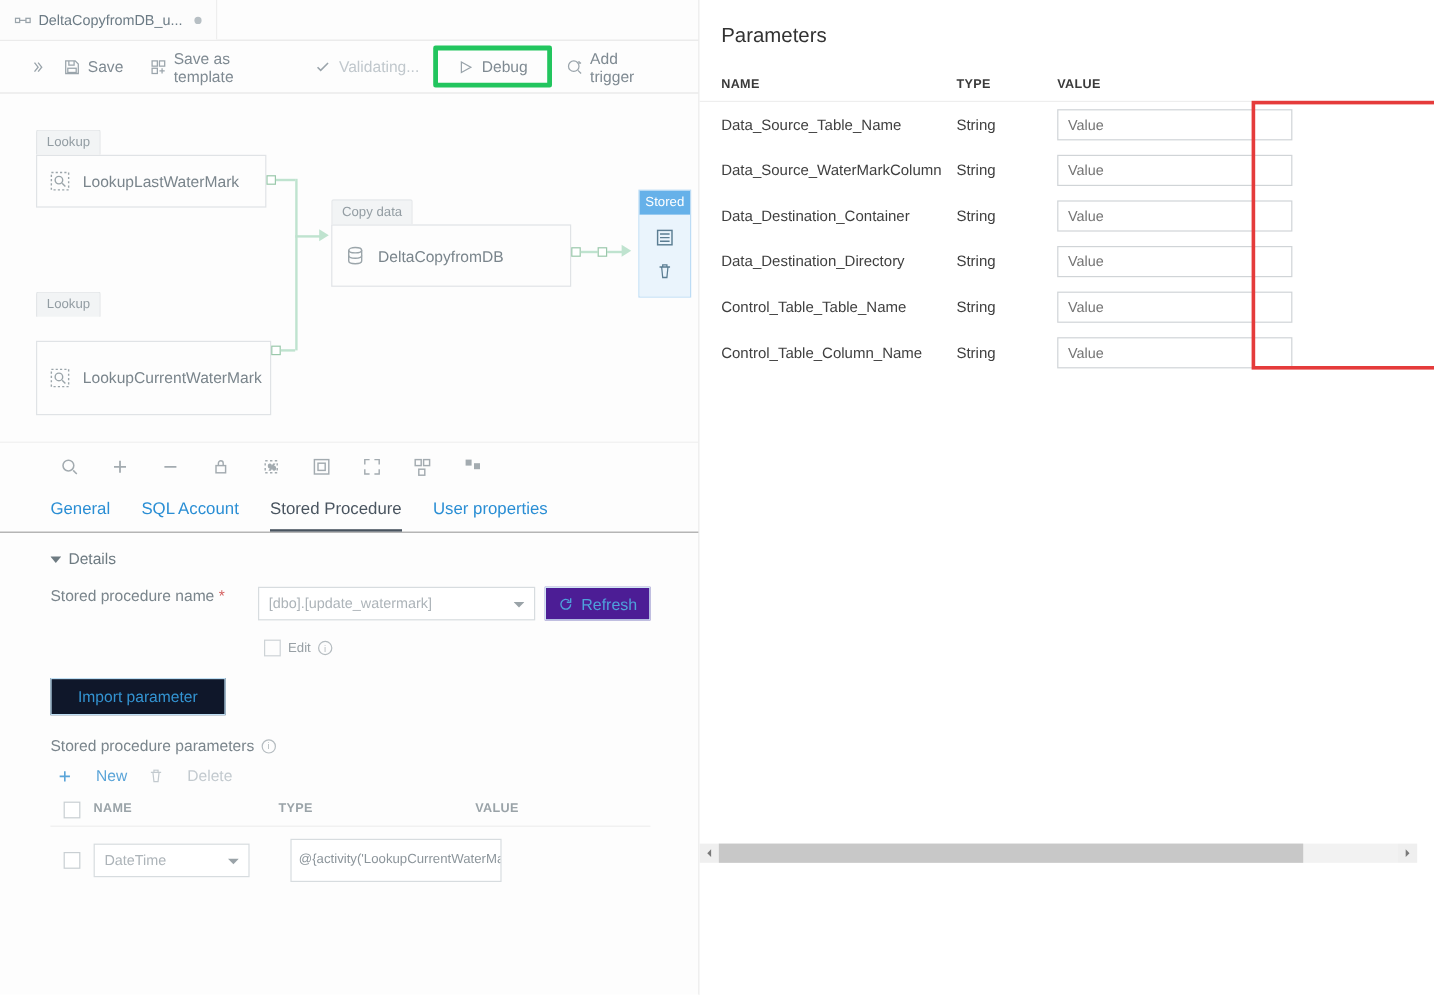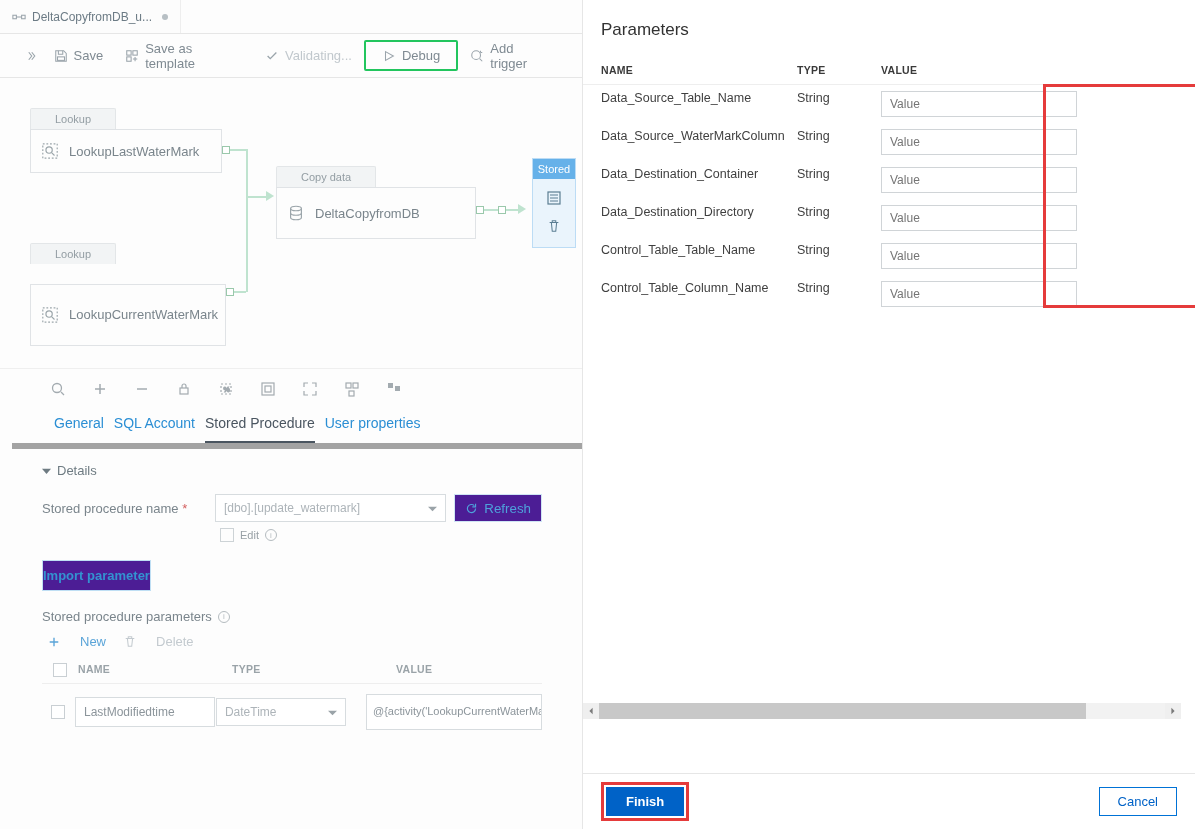--- a/index.html
+++ b/index.html
@@ -46,28 +46,28 @@
     padding: 0 20px; gap: 2px;
     border-bottom:1px solid #e6e6e6;
   }
   .chev { width:22px; display:flex; align-items:center; justify-content:center; color:#9aa4ab; cursor:pointer; }
   .tbtn {
     display:flex; align-items:center; gap:6px;
     padding: 6px 10px; color:#7f8a92; cursor:pointer;
     font-size:13px;
   }
   .tbtn.disabled{ color:#c1c8cd; }
-  .highlight-red { border:2px solid #22c55e; border-radius:2px; }
+  .highlight-red { border:4px solid #22c55e; border-radius:2px; }
   .canvas {
     position:relative; height:290px; padding:20px 20px 0 30px;
   }
   .act-group { position:absolute; }
   .grp-label {
     font-size:11px; color:#939da3; background:#f2f4f5;
-    padding:4px 24px; border:1px solid #e3e6e8; border-bottom:none;
+    padding:4px 8px; border:1px solid #e3e6e8; border-bottom:none;
     border-radius:2px 2px 0 0; width:fit-content;
   }
   .act-box {
     width:192px; height:44px; border:1px solid #e0e3e6; background:#fdfdfd;
     display:flex; align-items:center; gap:10px; padding:0 10px;
     color:#7a858c; font-size:13px;
   }
   .act-box.narrow{ width:196px; height:62px;margin-top:20px;}
   .act-box .ico { width:18px; height:18px; color:#9ba5aa; }
   .stored-node {
@@ -83,44 +83,43 @@
   .edge { position:absolute; background:#bfe3cf; height:2px; }
   .edge-v { position:absolute; background:#bfe3cf; width:2px; }
   .dot-node{ position:absolute; width:8px;height:8px;border:1px solid #9ac8ab;background:#fff; }
   .arrow { position:absolute; width:0;height:0;border-top:5px solid transparent;border-bottom:5px solid transparent;border-left:8px solid #bfe3cf;}
   .canvas-toolbar {
     display:flex; gap:26px; padding:12px 30px 8px 50px; color:#a3abb0;
     border-top: 1px solid #efefef;
   }
   .canvas-toolbar .ico{ width:16px;height:16px; cursor:pointer;}
   .prop-tabs {
-    display:flex; gap:10px; padding:10px 30px 0 42px;
-    border-bottom:6px solid #a3a3a3;
-    margin-left:12px;
+    display:flex; gap:26px; padding:10px 30px 0 42px;
+    border-bottom:1px solid #a3a3a3;
   }
   .prop-tab { color:#2a8ed4; padding-bottom:10px; cursor:pointer; font-size:14px;}
   .prop-tab.active { color:#4a5560; border-bottom:2px solid #4a5560; font-weight:500;}
   .details-sec { padding: 14px 40px 0 42px; color:#6e7b82;}
   .collapse-row{ display:flex;align-items:center;gap:6px; margin-bottom:16px; cursor:pointer;}
-  .form-row { display:flex; align-items:center; gap:8px; margin-bottom:6px;}
+  .form-row { display:flex; align-items:flex-start; gap:8px; margin-bottom:16px;}
   .lbl { width:170px; color:#7a858c; font-size:13px;}
   .req { color:#d46060;}
   .select {
     width:238px; height:28px; border:1px solid #d7dcdf; background:#fff;
     display:flex; align-items:center; justify-content:space-between;
     padding:0 8px; color:#adb4b9; font-size:12px;
   }
   .refresh-btn{
     height:28px; border:1px solid #cfe5f4; color:#4ea1db;
     display:flex;align-items:center;gap:6px;padding:0 10px;background:#4c1d95;cursor:pointer;
   }
   .edit-row{ margin-left:178px; font-size:11px; color:#98a0a5; display:flex;align-items:center;gap:6px; margin-bottom:18px;}
   .import-btn{
-    border:1px solid #bfdff4; color:#3393d1; background:#4c1d95;
-    padding:7px 0; cursor:pointer; font-size:13px;font-weight:bold;
+    border:1px solid #bfdff4; color:#3393d1; background:#0f172a;
+    padding:7px 22px; cursor:pointer; font-size:13px;
   }
   .sp-params-lbl{ margin-top:18px; color:#7a858c; display:flex;align-items:center;gap:6px;}
   .param-actions{ display:flex;gap:18px; margin:10px 0 8px 6px;}
   .pa{ display:flex;align-items:center;gap:20px; color:#5aa4d8; cursor:pointer; font-size:13px;}
   .pa.disabled{ color:#c3cacf;}
   .param-table-head{ display:flex; gap:0; color:#9aa3a8; font-size:10.5px; font-weight:600; letter-spacing:.3px; padding:6px 0; border-bottom:1px solid #eee;}
   .ph-chk{ width:36px; display:flex;justify-content:center;}
   .ph-name{ width:154px;}
   .ph-type{ width:164px;}
   .ph-val{ flex:1;}
@@ -136,21 +135,21 @@
   
   .right-pane{
     position:absolute; left:583px; top:0; width:612px; height:829px;
     background:#fff;
   }
   .rp-title{ padding:20px 18px 14px 18px; font-size:17px; color:#323232; font-weight:500;}
   .rp-head{ display:flex; padding:10px 18px 8px 18px; font-size:10.5px; font-weight:700; color:#3a3a3a; letter-spacing:.3px; border-bottom:1px solid #eee;}
   .rp-name{ width:196px;}
   .rp-type{ width:84px;}
   .rp-val{ width:210px;}
-  .rp-row{ display:flex; padding:6px 18px; }
+  .rp-row{ display:flex; align-items:center; padding:6px 18px; }
   .rp-row .n{ width:196px; color:#3f3f3f; font-size:12.5px;}
   .rp-row .t{ width:84px; color:#3f3f3f; font-size:12.5px;}
   .rp-row input{
     width:196px; height:26px; border:1px solid #d0d4d7;
     padding:0 8px; font-size:12px; color:#9aa1a6;
   }
   .value-col-highlight{
     position:absolute; left:460px; top:84px; width:212px; height:224px;
     border:3px solid #e53b3b; pointer-events:none;
   }
@@ -420,21 +419,20 @@
         </div>
       <div class="ph-name">NAME</div>
       <div class="ph-type">TYPE</div>
       <div class="ph-val">VALUE</div>
     </div>
 
     <div class="param-row">
       <div class="ph-chk">
           <div class="chkbox"></div>
         </div>
-      <div class="ph-name"><input class="txt-input" style="width: 140px;" value="LastModifiedtime"></div>
       <div class="ph-type">
         <div class="select" style="width:130px;">
           <span>DateTime</span>
           <svg viewBox="0 0 10 10" width="9" height="9" fill="#9aa3a8">
               <path d="M0 3h10L5 8z"></path>
             </svg>
         </div>
       </div>
       <div class="ph-val">
           <div class="val-box">
@@ -495,19 +493,13 @@
     <div class="sc-track">
         <div class="sc-thumb"></div>
       </div>
     <div class="sc-btn">
         <svg viewBox="0 0 10 10" width="8" height="8" fill="currentColor">
           <path d="M3 1l4 4-4 4z"></path>
         </svg>
       </div>
   </div>
 
-  <div class="rp-footer">
-    <div class="finish-wrap">
-      <button class="finish-btn">Finish</button>
-    </div>
-    <button class="cancel-btn">Cancel</button>
-  </div>
 </div>
 
 </body></html>

